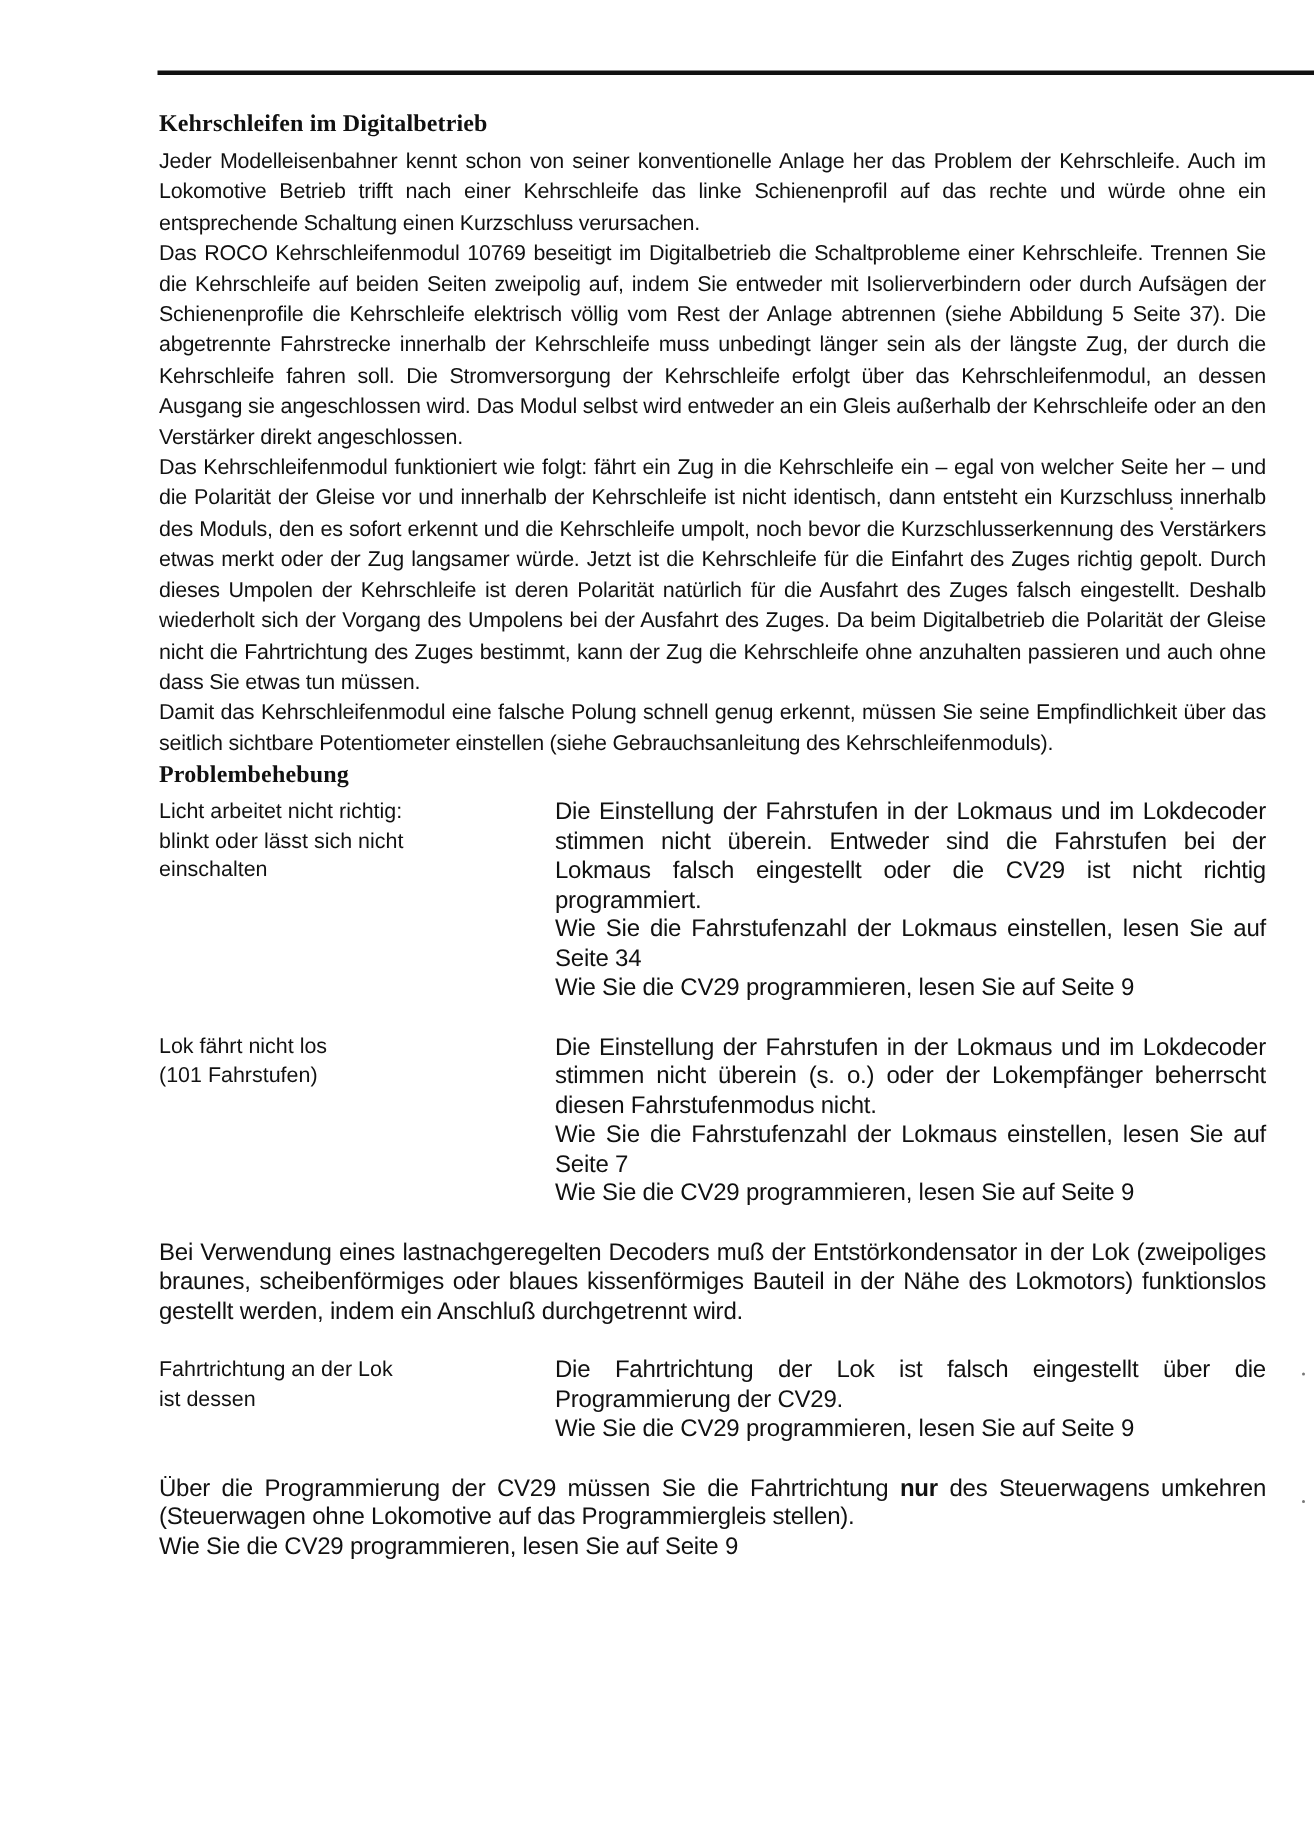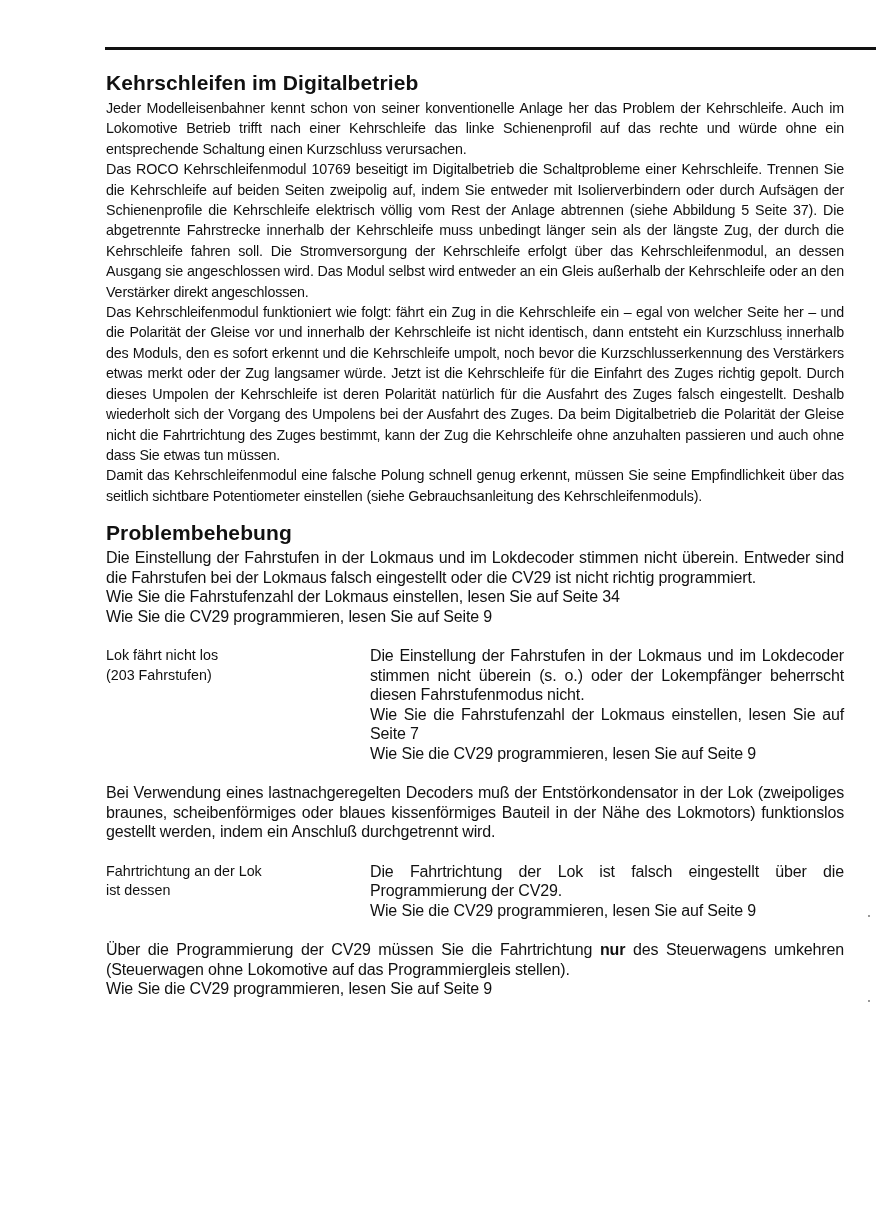--- a/index.html
+++ b/index.html
@@ -23,36 +23,35 @@
       height: 3px;
       background: #111111;
     }
     .content {
       position: absolute;
       left: 106px;
       top: 72px;
       width: 738px;
     }
     h2 {
-      font-family: Liberation Sans, sans-serif;
+      font-family: Liberation Serif, serif;
       font-weight: bold;
-      font-size: 21px;
+      font-size: 16px;
       margin: 0 0 4px 0;
       line-height: 22px;
       letter-spacing: 0.1px;
     }
     .para {
       font-size: 14.3px;
       line-height: 20.4px;
       text-align: justify;
       margin: 0;
       letter-spacing: -0.15px;
     }
     .section-2 {
-      margin-top: 16px;
     }
     .trouble-table {
       margin-top: 4px;
     }
     .trouble-row {
       display: flex;
       align-items: flex-start;
     }
     .trouble-row + .trouble-row {
       margin-top: 20px;
@@ -99,30 +98,33 @@
     <p class="para">Das Kehrschleifenmodul funktioniert wie folgt: fährt ein Zug in die Kehrschleife ein – egal von welcher Seite her – und die Polarität der Gleise vor und innerhalb der Kehrschleife ist nicht identisch, dann entsteht ein Kurzschluss innerhalb des Moduls, den es sofort erkennt und die Kehrschleife umpolt, noch bevor die Kurzschlusserkennung des Verstärkers etwas merkt oder der Zug langsamer würde. Jetzt ist die Kehrschleife für die Einfahrt des Zuges richtig gepolt. Durch dieses Umpolen der Kehrschleife ist deren Polarität natürlich für die Ausfahrt des Zuges falsch eingestellt. Deshalb wiederholt sich der Vorgang des Umpolens bei der Ausfahrt des Zuges. Da beim Digitalbetrieb die Polarität der Gleise nicht die Fahrtrichtung des Zuges bestimmt, kann der Zug die Kehrschleife ohne anzuhalten passieren und auch ohne dass Sie etwas tun müssen.</p>
     <p class="para">Damit das Kehrschleifenmodul eine falsche Polung schnell genug erkennt, müssen Sie seine Empfindlichkeit über das seitlich sichtbare Potentiometer einstellen (siehe Gebrauchsanleitung des Kehrschleifenmoduls).</p>
   </section>
 
   <section class="section-2">
     <h2>Problembehebung</h2>
 
     <div class="trouble-table">
 
       <div class="trouble-row">
+        <div class="symptom">Licht arbeitet nicht richtig:
+blinkt oder lässt sich nicht
+einschalten</div>
         <div class="remedy">
           <p>Die Einstellung der Fahrstufen in der Lokmaus und im Lokdecoder stimmen nicht überein. Entweder sind die Fahrstufen bei der Lokmaus falsch eingestellt oder die CV29 ist nicht richtig programmiert.</p>
           <p>Wie Sie die Fahrstufenzahl der Lokmaus einstellen, lesen Sie auf Seite 34</p>
           <p>Wie Sie die CV29 programmieren, lesen Sie auf Seite 9</p>
         </div>
       </div>
 
       <div class="trouble-row">
         <div class="symptom">Lok fährt nicht los
-(203 Fahrstufen)</div>
+(101 Fahrstufen)</div>
         <div class="remedy">
           <p>Die Einstellung der Fahrstufen in der Lokmaus und im Lokdecoder stimmen nicht überein (s. o.) oder der Lokempfänger beherrscht diesen Fahrstufenmodus nicht.</p>
           <p>Wie Sie die Fahrstufenzahl der Lokmaus einstellen, lesen Sie auf Seite 7</p>
           <p>Wie Sie die CV29 programmieren, lesen Sie auf Seite 9</p>
         </div>
       </div>
 
       <div class="trouble-row">
         <div class="remedy">
           <p>Bei Verwendung eines lastnachgeregelten Decoders muß der Entstörkondensator in der Lok (zweipoliges braunes, scheibenförmiges oder blaues kissenförmiges Bauteil in der Nähe des Lokmotors) funktionslos gestellt werden, indem ein Anschluß durchgetrennt wird.</p>

